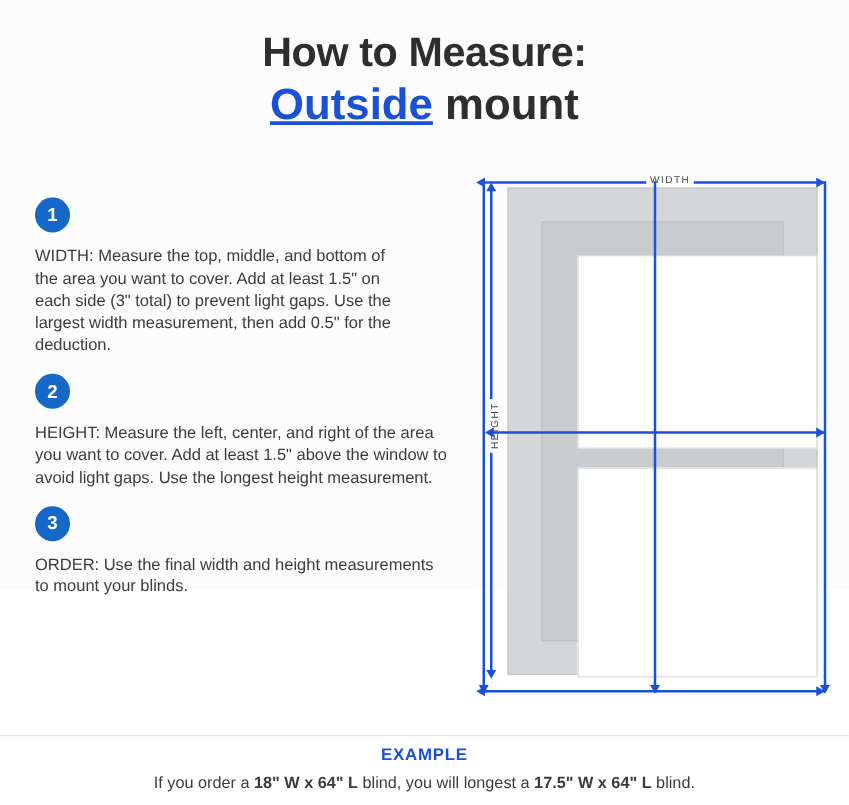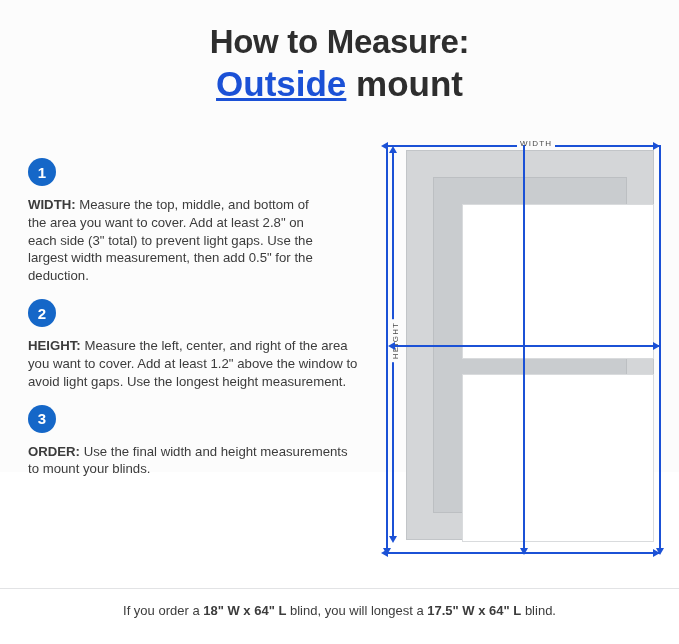--- a/index.html
+++ b/index.html
@@ -77,21 +77,21 @@
     justify-content: center;
     margin-bottom: 10px;
   }
   .step-text {
     font-size: 13.2px;
     line-height: 1.35;
     color: #3c3c3c;
     max-width: 330px;
   }
   .step-text b {
-    font-weight: bold;
+    font-weight: normal;
   }
   .step1 .step-text { max-width: 290px; }
   
   .diagram {
     position: absolute;
     left: 378px;
     top: 0px;
     width: 290px;
     height: 420px;
   }
@@ -220,26 +220,26 @@
     <div class="title-line1">How to Measure:</div>
     <div class="title-line2"><span class="title-accent">Outside</span><span> mount</span></div>
   </div>
 
   <div class="content">
 
     <div class="steps">
 
       <div class="step step1">
         <div class="badge">1</div>
-        <div class="step-text"><b>WIDTH:</b><span> Measure the top, middle, and bottom of the area you want to cover. Add at least 2.8" on each side (3" total) to prevent light gaps. Use the largest width measurement, then add 0.5" for the deduction.</span></div>
+        <div class="step-text"><b>WIDTH:</b><span> Measure the top, middle, and bottom of the area you want to cover. Add at least 1.5" on each side (3" total) to prevent light gaps. Use the largest width measurement, then add 0.5" for the deduction.</span></div>
       </div>
 
       <div class="step step2">
         <div class="badge">2</div>
-        <div class="step-text"><b>HEIGHT:</b><span> Measure the left, center, and right of the area you want to cover. Add at least 1.2" above the window to avoid light gaps. Use the longest height measurement.</span></div>
+        <div class="step-text"><b>HEIGHT:</b><span> Measure the left, center, and right of the area you want to cover. Add at least 1.5" above the window to avoid light gaps. Use the longest height measurement.</span></div>
       </div>
 
       <div class="step step3">
         <div class="badge">3</div>
         <div class="step-text"><b>ORDER:</b><span> Use the final width and height measurements to mount your blinds.</span></div>
       </div>
 
     </div>
 
     <div class="diagram">
@@ -277,16 +277,17 @@
       <div class="arrow-line h-line" style="left:8px; top:412px; width:274px;"></div>
       <div class="arrowhead ah-left" style="left:3px; top:409px;"></div>
       <div class="arrowhead ah-right" style="left:275px; top:409px;"></div>
 
     </div>
 
   </div>
 
   <div class="footer-sep"></div>
   <div class="footer">
+    <div class="footer-title">EXAMPLE</div>
     <div class="footer-text"><span>If you order a </span><b>18" W x 64" L</b><span> blind, you will longest a </span><b>17.5" W x 64" L</b><span> blind.</span></div>
   </div>
 
 </div>
 
 </body></html>

